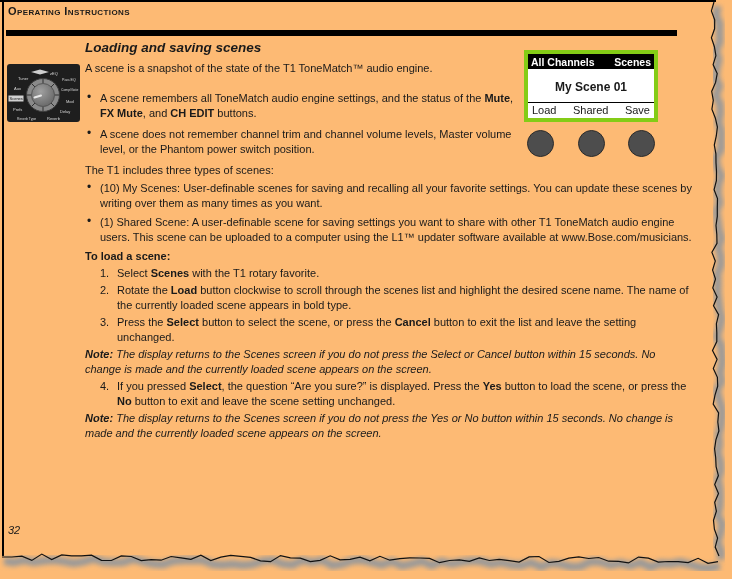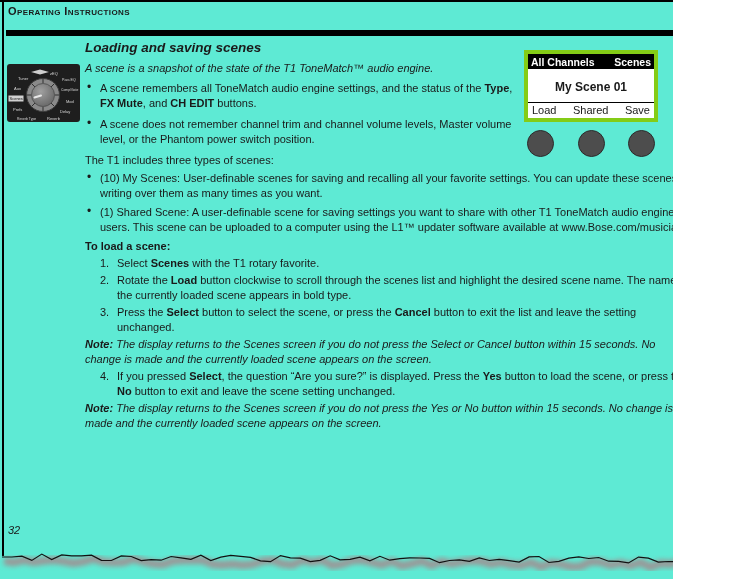--- a/index.html
+++ b/index.html
@@ -1,32 +1,32 @@
 <!DOCTYPE html>
 <html><head>
 <meta charset="utf-8">
 <style>
   html,body{margin:0;padding:0;background:#fff;}
-  .page{position:relative;width:673px;height:579px;background:#5eead4;overflow:hidden;
+  .page{position:relative;width:732px;height:579px;background:#fdba74;overflow:hidden;
         font-family:"Liberation Sans",sans-serif;color:#1a1a1a;}
   
   .edge-top{position:absolute;left:0;top:0;width:716px;height:2px;background:#000;}
   .edge-left{position:absolute;left:2px;top:0;width:2px;height:556px;background:#000;}
   .torn-svg{position:absolute;left:0;top:0;width:732px;height:579px;pointer-events:none;}
   
   .runhead{position:absolute;left:8px;top:5px;font-size:11px;font-weight:bold;
            font-variant:small-caps;letter-spacing:.4px;}
   .rule{position:absolute;left:6px;top:30px;width:671px;height:6px;background:#000;}
   
   .dial-wrap{position:absolute;left:7px;top:64px;width:73px;height:58px;}
   
   .content{position:absolute;left:85px;top:40px;width:607px;font-size:11px;line-height:15px;}
   .title{font-size:13.5px;font-style:italic;font-weight:bold;margin:0 0 5px 0;line-height:16px;}
   p{margin:0;}
-  .intro{width:430px;margin-bottom:5px;font-style:italic;}
+  .intro{width:430px;margin-bottom:15px;}
   ul{list-style:none;margin:0;padding:0;}
   ul.b1{width:432px;}
   li{position:relative;padding-left:15px;margin-bottom:6px;}
   li::before{content:"\2022";position:absolute;left:2px;top:-1px;font-size:12px;}
   .types{margin:0 0 3px 0;}
   ul.b2 li{margin-bottom:4px;}
   .load-heading{font-weight:bold;margin:2px 0 2px 0;}
   .step{display:flex;margin-bottom:2px;}
   .step .num{flex:0 0 17px;margin-left:15px;}
   .step .stext{flex:1;}
@@ -112,21 +112,21 @@
     <div class="knob-btn"></div>
     <div class="knob-btn"></div>
     <div class="knob-btn"></div>
   </div>
 
   <div class="content">
     <h1 class="title">Loading and saving scenes</h1>
     <p class="intro">A scene is a snapshot of the state of the T1 ToneMatch™ audio engine.</p>
 
     <ul class="b1">
-      <li><span>A scene remembers all ToneMatch audio engine settings, and the status of the </span><span style="font-weight: bold;">Type</span><span>, </span><span style="font-weight: bold;">FX Mute</span><span>, and </span><span style="font-weight: bold;">CH EDIT</span><span> buttons.</span></li>
+      <li><span>A scene remembers all ToneMatch audio engine settings, and the status of the </span><span style="font-weight: bold;">Mute</span><span>, </span><span style="font-weight: bold;">FX Mute</span><span>, and </span><span style="font-weight: bold;">CH EDIT</span><span> buttons.</span></li>
       <li><span>A scene does not remember channel trim and channel volume levels, Master volume level, or the Phantom power switch position.</span></li>
     </ul>
 
     <p class="types">The T1 includes three types of scenes:</p>
     <ul class="b2">
       <li><span>(10) My Scenes: User-definable scenes for saving and recalling all your favorite settings. You can update these scenes by writing over them as many times as you want.</span></li>
       <li><span>(1) Shared Scene: A user-definable scene for saving settings you want to share with other T1 ToneMatch audio engine users. This scene can be uploaded to a computer using the L1™ updater software available at www.Bose.com/musicians.</span></li>
     </ul>
 
     <p class="load-heading">To load a scene:</p>

